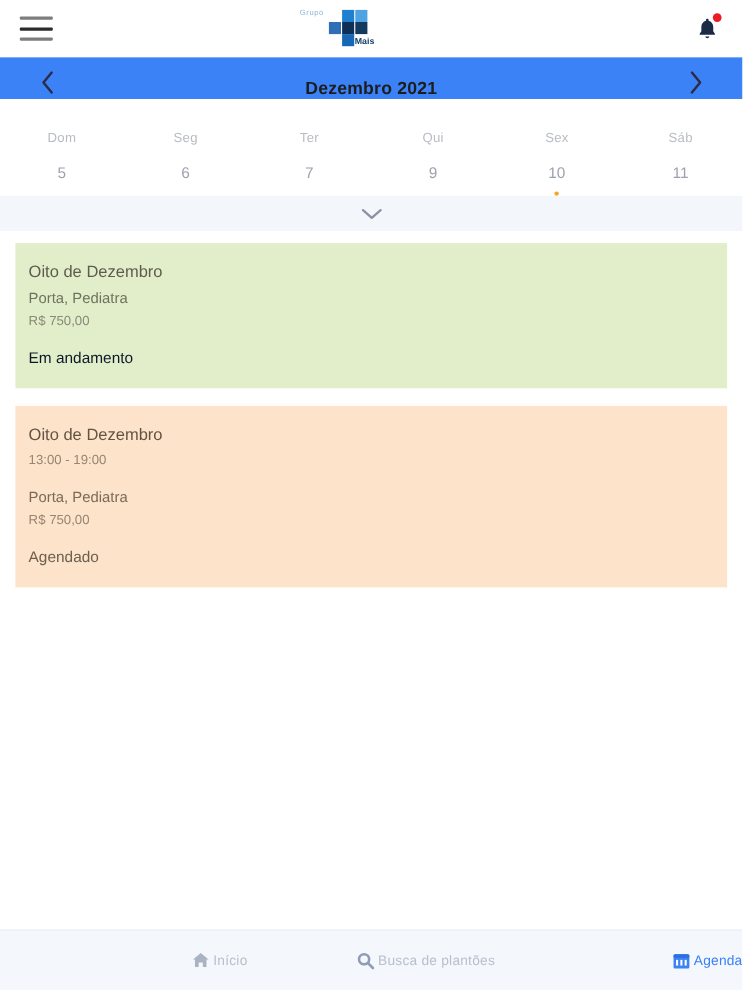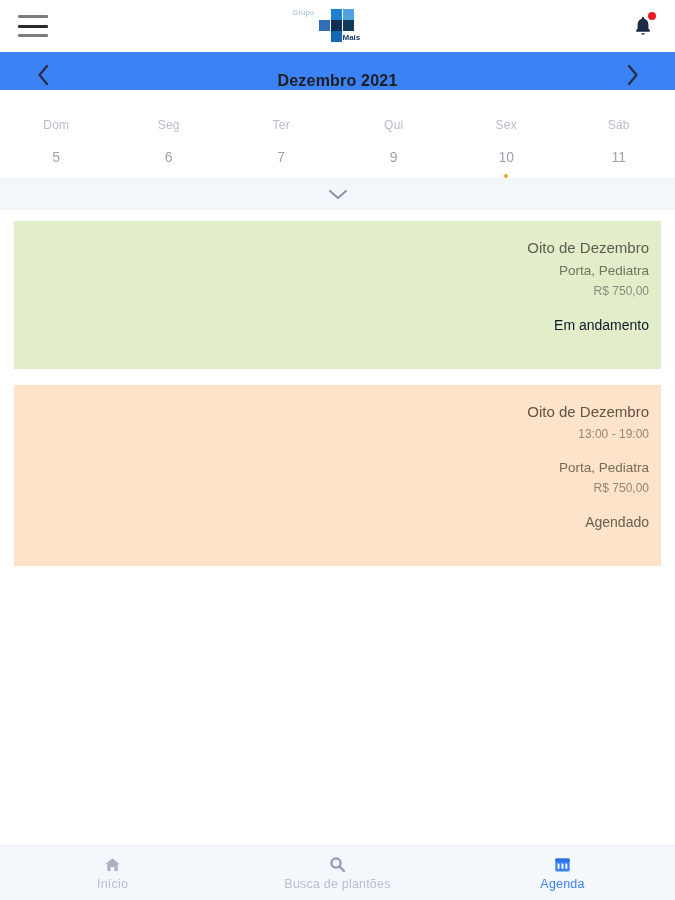--- a/index.html
+++ b/index.html
@@ -49,21 +49,20 @@
 
   .logo {
     position: absolute;
     left: 50%;
     top: 50%;
     transform: translate(-50%, -50%);
     width: 86px;
     height: 42px;
     display: flex;
     align-items: center;
-    justify-content: center;
   }
   .logo-mark { position: relative; width: 46px; height: 40px; }
   .logo-mark i {
     position: absolute;
     display: block;
     width: 11px;
     height: 11px;
   }
   .lm1 { left: 16px; top: 3px;  background: #1f7fd0; }
   .lm2 { left: 28px; top: 3px;  background: #4ea3e0; }
@@ -185,23 +184,23 @@
 
   
   .shifts {
     flex: 1 1 auto;
     background: #ffffff;
     padding: 11px 14px 0 14px;
     overflow: hidden;
   }
   .shift-card {
     width: 100%;
-    padding: 18px 12px 36px 12px;
+    padding: 18px 12px 20px 12px;
     margin-bottom: 16px;
-    text-align: right;
+    text-align: left;
     cursor: pointer;
   }
   .shift-card.green  { background: #e2eec9; }
   .shift-card.orange { background: #fce3c9; }
   .shift-title {
     font-size: 15px;
     color: #5c5c50;
     margin-bottom: 7px;
   }
   .shift-card.orange .shift-title { color: #635345; }
@@ -233,23 +232,23 @@
   .bottom-nav {
     flex: 0 0 55px;
     background: #f4f7fc;
     border-top: 1px solid #e9eef6;
     display: flex;
     align-items: center;
   }
   .nav-item {
     flex: 1 1 0;
     display: flex;
-    flex-direction: column;
-    align-items: center;
-    justify-content: space-between;
+    flex-direction: row;
+    align-items: center;
+    justify-content: flex-end;
     gap: 3px;
     cursor: pointer;
   }
   .nav-label {
     font-size: 12.5px;
     color: #b8bfcd;
     letter-spacing: .2px;
   }
   .nav-item.active .nav-label { color: #3b82f6; }
   .nav-icon { display: flex; align-items: center; justify-content: center; height: 18px; }

